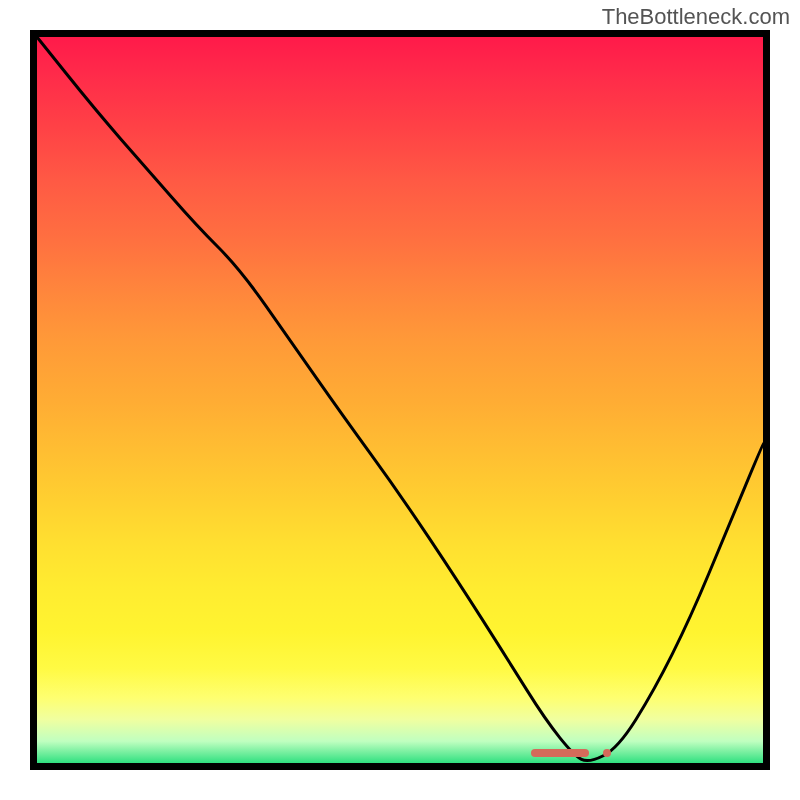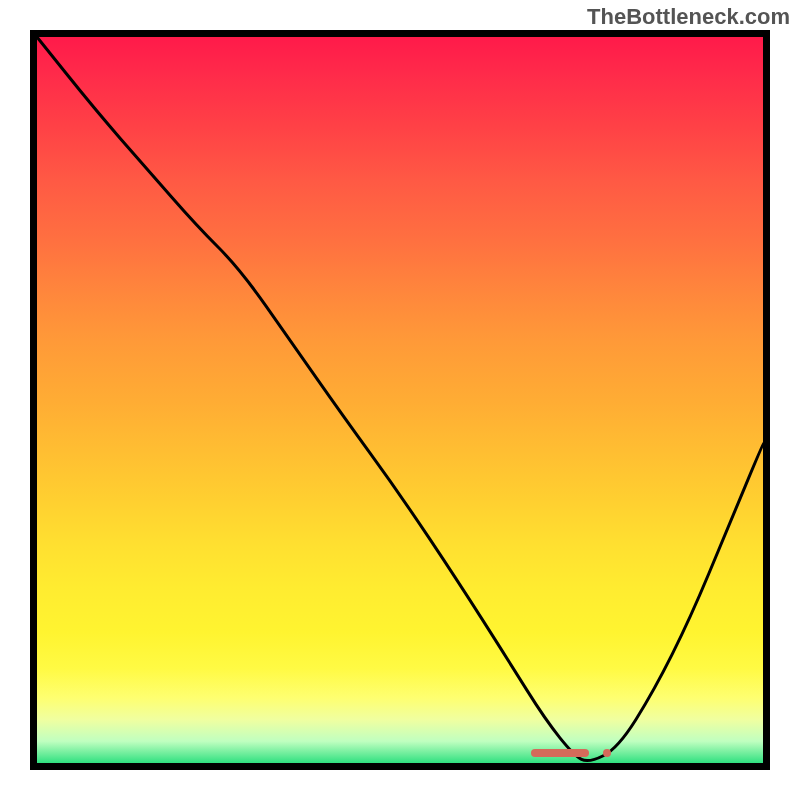--- a/index.html
+++ b/index.html
@@ -14,21 +14,21 @@
     position: relative;
     width: 800px;
     height: 800px;
   }
   .watermark {
     position: absolute;
     top: 4px;
     right: 10px;
     font-size: 22px;
     color: #545454;
-    font-weight: bold;
+    font-weight: normal;
     z-index: 10;
   }
   .chart-area {
     position: absolute;
     left: 30px;
     top: 30px;
     width: 740px;
     height: 740px;
     border: 7px solid black;
     box-sizing: border-box;

